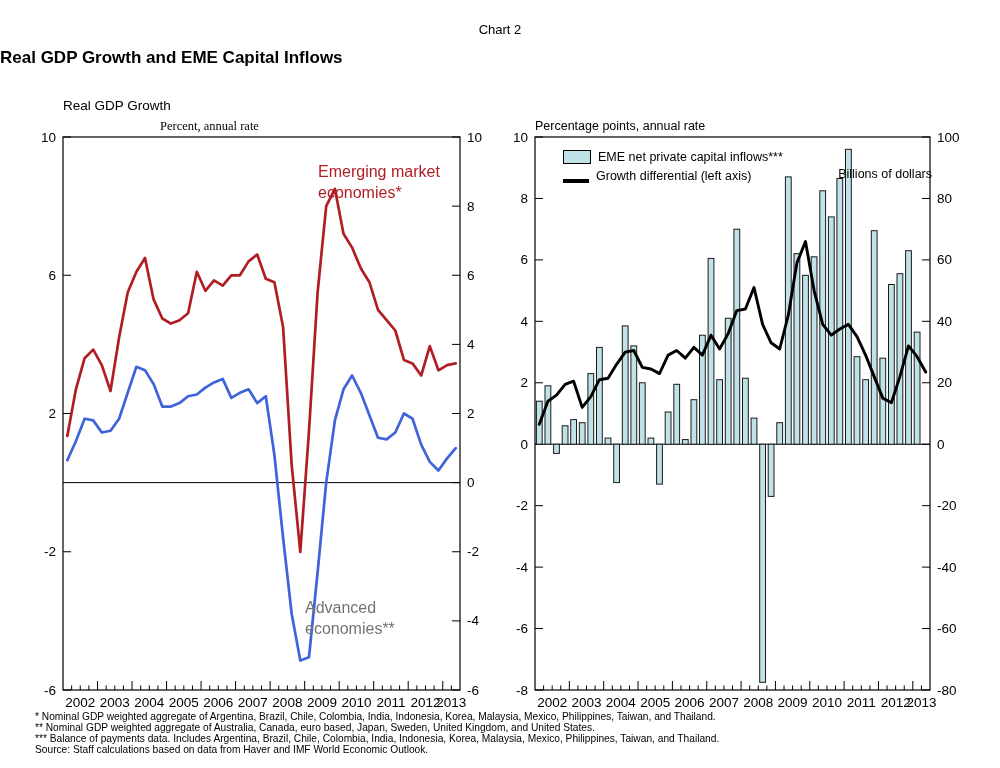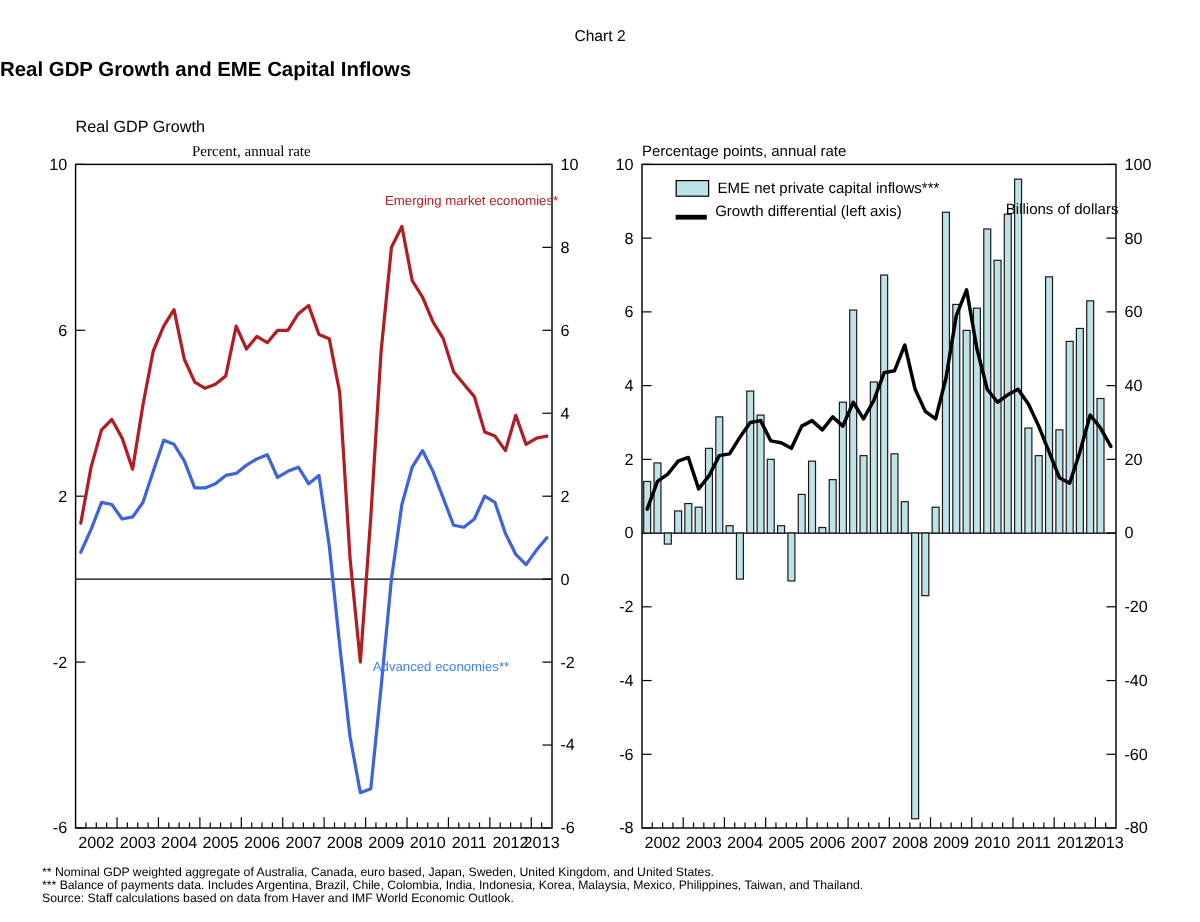--- a/index.html
+++ b/index.html
@@ -8,21 +8,21 @@
   .abs{position:absolute;}
   #chart-label{top:22px;left:0;width:1000px;text-align:center;font-size:13px;}
   #main-title{top:48px;left:0;width:1000px;text-align:left;font-size:17px;font-weight:bold;}
   .panel-title{font-size:13.5px;}
   .axis-unit{font-size:12.5px;}
   #lp-title{top:98px;left:63px;}
   #lp-unit{top:119px;left:160px;width:300px;font-family:Liberation Serif, serif;}
   #rp-title{top:98px;left:535px;}
   #rp-unit-left{top:119px;left:535px;}
   #rp-unit-right{top:119px;left:632px;width:300px;text-align:right;margin-top:48px;}
-  .ann{position:absolute;text-align:center;font-size:11px;line-height:1.32;}
+  .ann{position:absolute;text-align:left;font-size:16px;line-height:1.32;}
   #ann-eme{top:161px;left:318px;width:150px;}
   #ann-adv{top:549px;left:305px;width:125px;}
   #legend{top:145px;left:563px;font-size:12.5px;}
   .leg-row{display:flex;align-items:flex-end;height:19px;}
   .leg-swatch{display:inline-block;width:26px;height:12px;border:1.3px solid #000;margin-right:7px;}
   .leg-line{display:inline-block;width:26px;height:4px;background:#000;margin-right:7px;}
   .footnote{position:absolute;left:35px;font-size:10.2px;width:950px;}
   #fn0{top:711px;} #fn1{top:722px;} #fn2{top:733px;} #fn3{top:744px;}
   svg text{font-family:"Liberation Sans",sans-serif;}
 </style>
@@ -271,30 +271,31 @@
   <div id="chart-label" class="abs">Chart 2</div>
   <div id="main-title" class="abs">Real GDP Growth and EME Capital Inflows</div>
 
   <div id="lp-title" class="abs panel-title">Real GDP Growth</div>
   <div id="lp-unit" class="abs axis-unit">Percent, annual rate</div>
 
   <div id="rp-unit-left" class="abs axis-unit">Percentage points, annual rate</div>
   <div id="rp-unit-right" class="abs axis-unit">Billions of dollars</div>
 
   <div id="ann-eme" class="ann" style="color:#b01e24;">Emerging market economies*</div>
-  <div id="ann-adv" class="ann" style="color:#3b82f6;">Advanced economies**</div>
+  <div id="ann-adv" class="ann" style="color:#737373;margin-top:48px;">Advanced economies**</div>
 
   <div id="legend" class="abs">
     <div class="leg-row">
       <span class="leg-swatch" style="background:#bfe2e8;"></span>
       <span>EME net private capital inflows***</span>
     </div>
     <div class="leg-row">
       <span class="leg-line"></span>
       <span>Growth differential (left axis)</span>
     </div>
   </div>
 
+  <div id="fn0" class="footnote">* Nominal GDP weighted aggregate of Argentina, Brazil, Chile, Colombia, India, Indonesia, Korea, Malaysia, Mexico, Philippines, Taiwan, and Thailand.</div>
   <div id="fn1" class="footnote">** Nominal GDP weighted aggregate of Australia, Canada, euro based, Japan, Sweden, United Kingdom, and United States.</div>
   <div id="fn2" class="footnote">*** Balance of payments data. Includes Argentina, Brazil, Chile, Colombia, India, Indonesia, Korea, Malaysia, Mexico, Philippines, Taiwan, and Thailand.</div>
   <div id="fn3" class="footnote">Source: Staff calculations based on data from Haver and IMF World Economic Outlook.</div>
 
 </div>
 
 </body></html>

